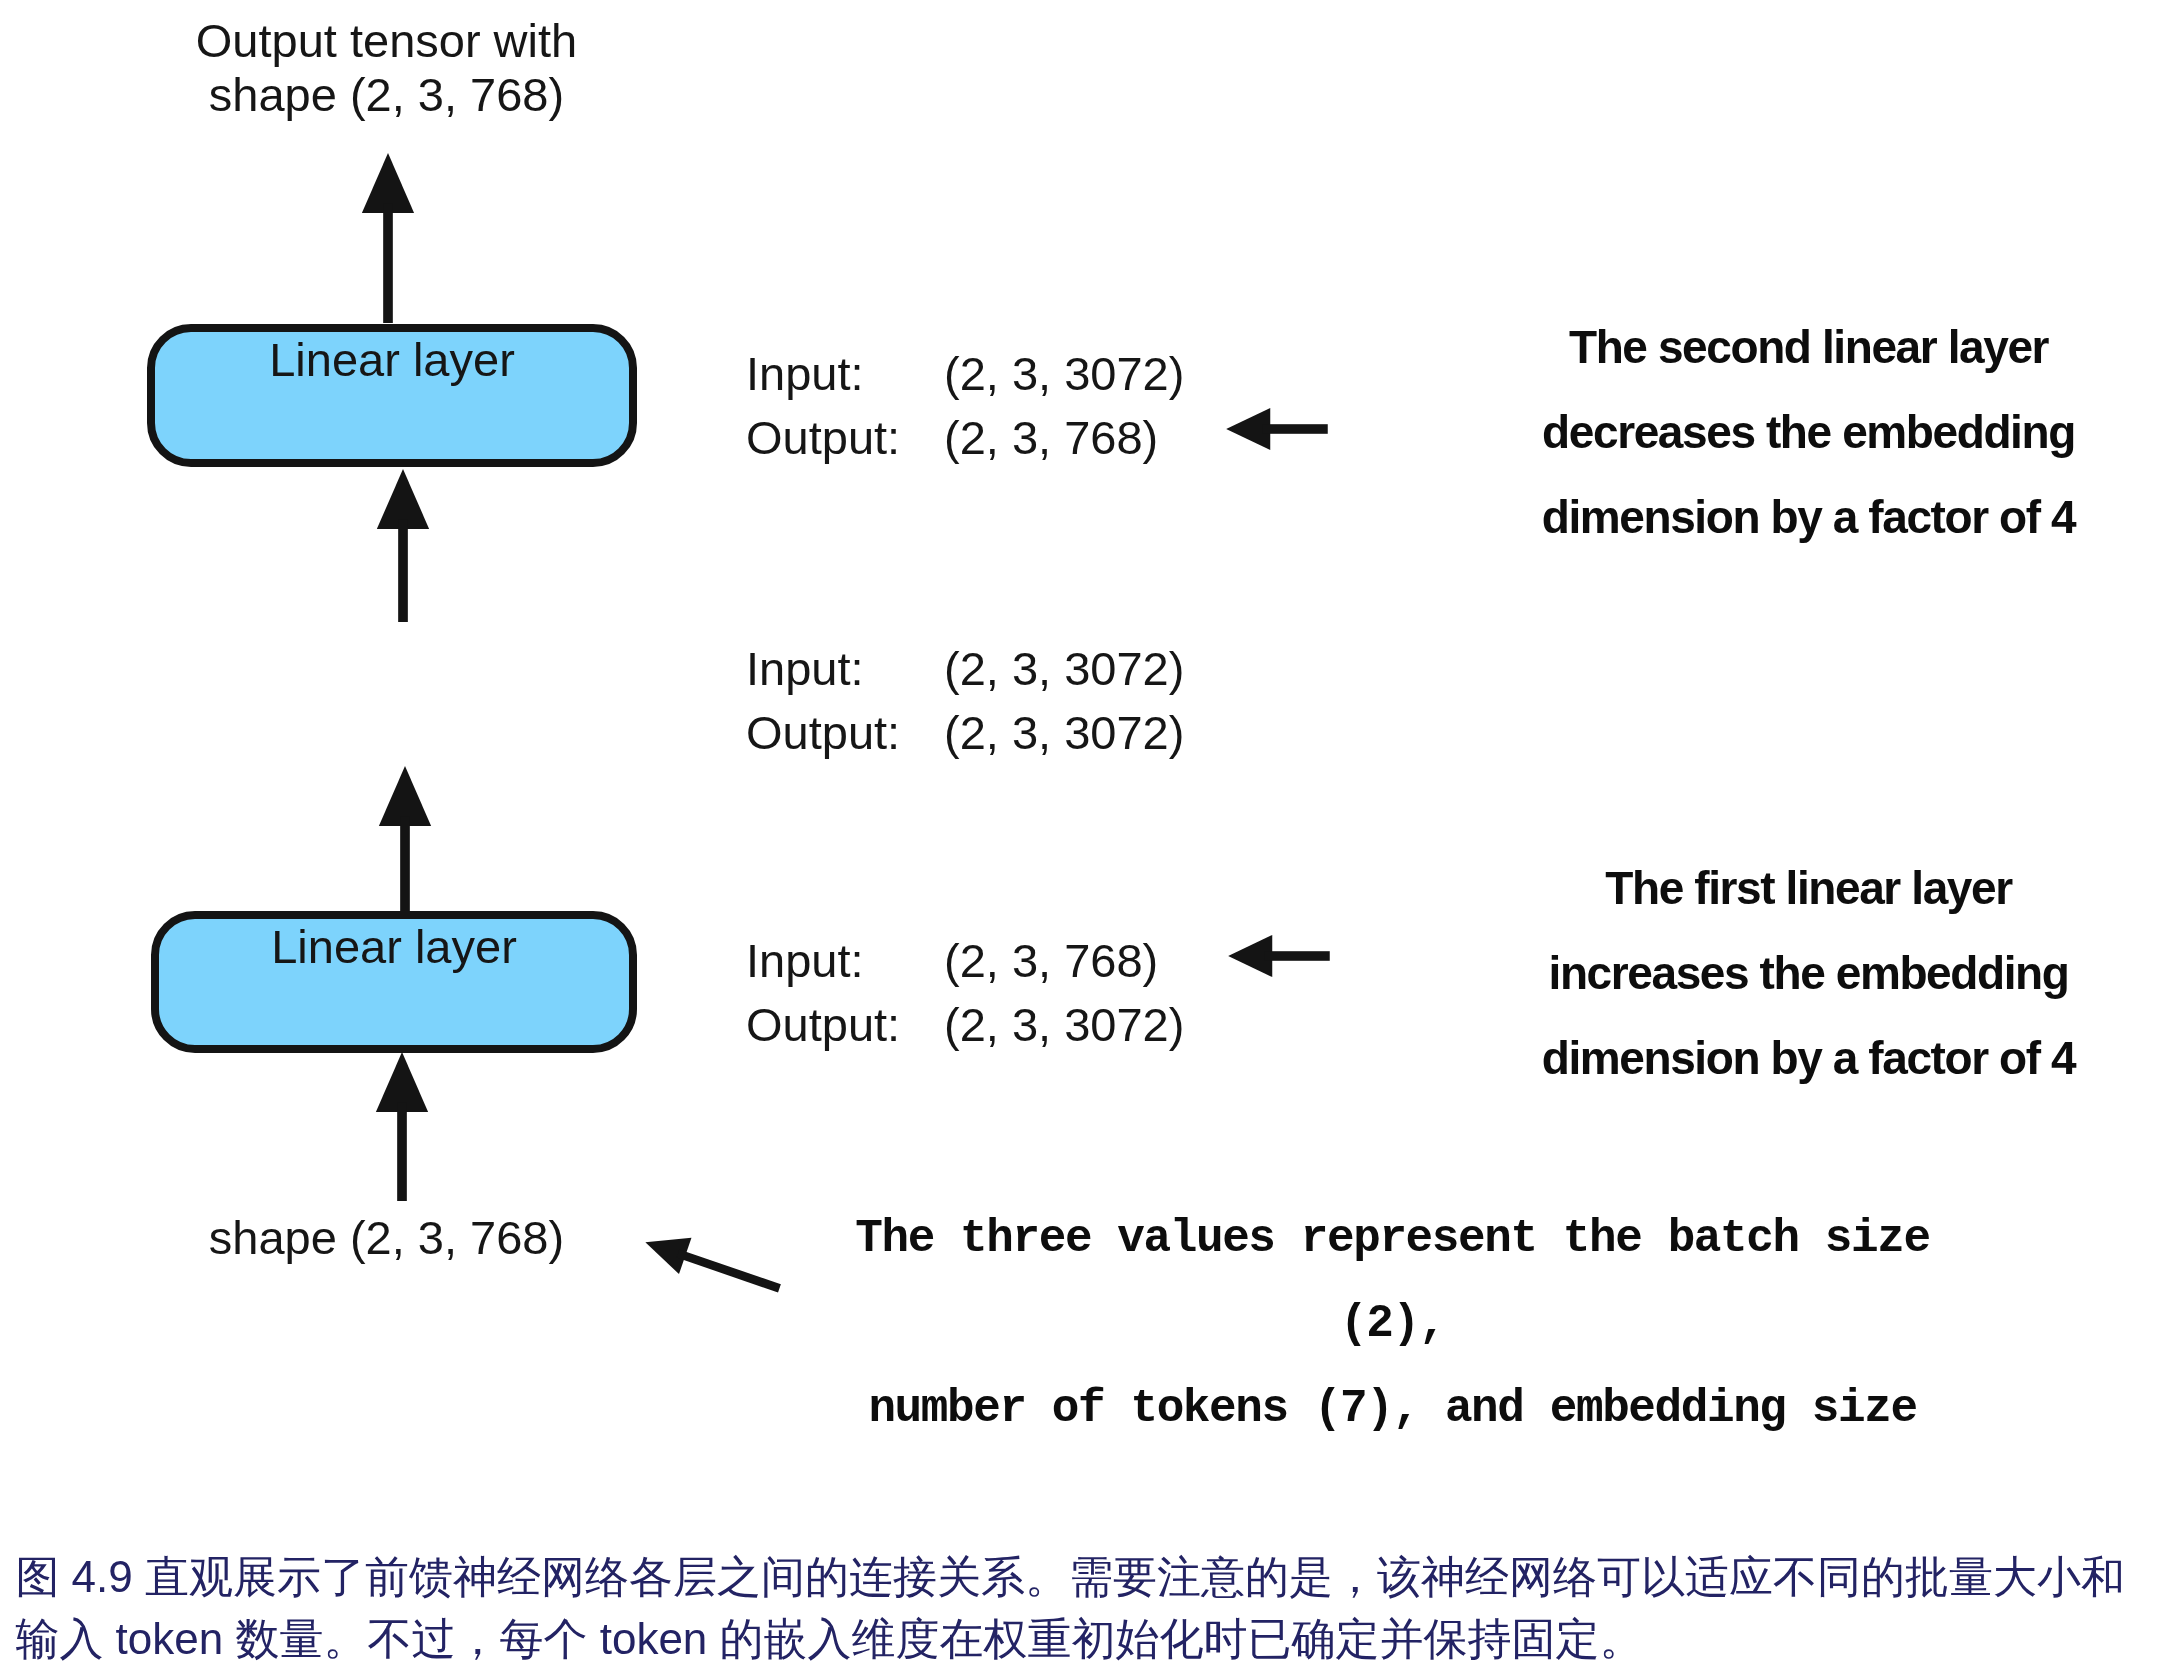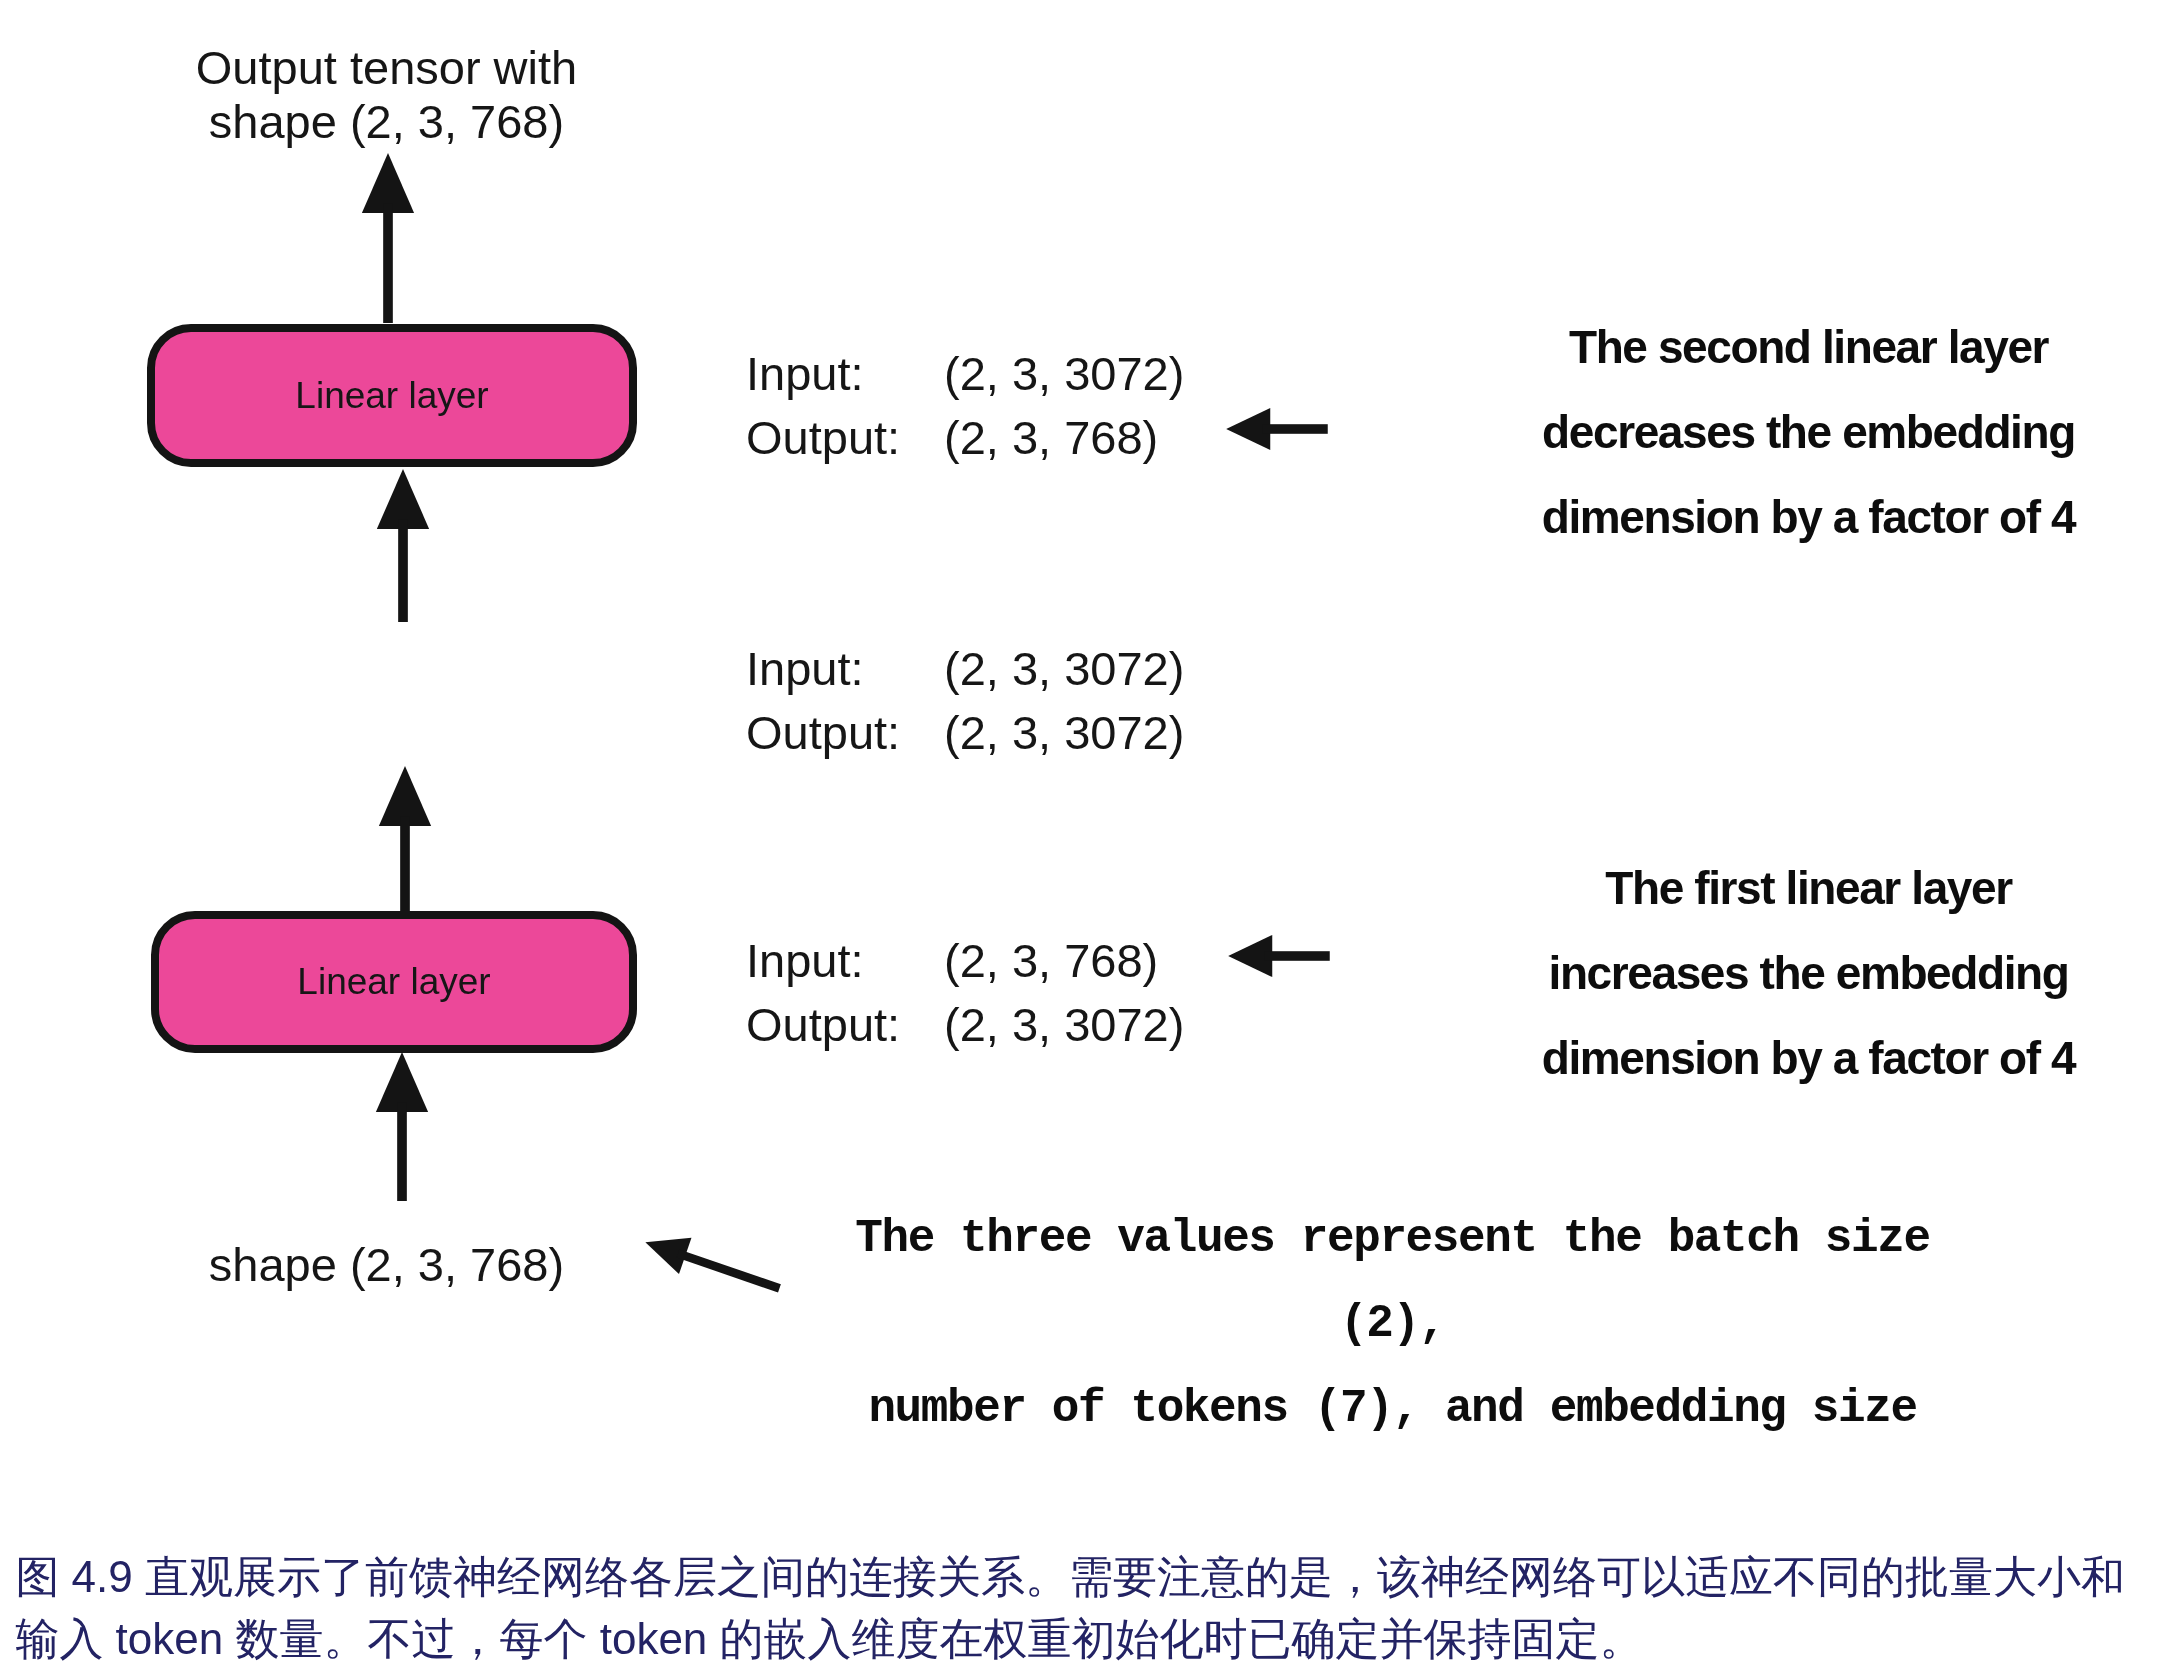--- a/index.html
+++ b/index.html
@@ -17,33 +17,31 @@
     overflow: hidden;
   }
   .abs { position: absolute; }
 
   
   .tensor-label {
     font-size: 47px;
     line-height: 1.16;
     text-align: center;
     color: #161616;
-    margin-top: 27px;
   }
 
   
   .layer-box {
     box-sizing: border-box;
     border: 8.7px solid #141414;
     border-radius: 44px;
-    background: #ec4899;
+    background: #7dd3fc;
     display: flex;
-    align-items: center;
     justify-content: center;
-    font-size: 37px;
+    font-size: 47px;
     color: #161616;
   }
 
   
   .io-block {
     font-size: 47px;
     line-height: 1.37;
     color: #161616;
     margin-left: 36px;
   }

